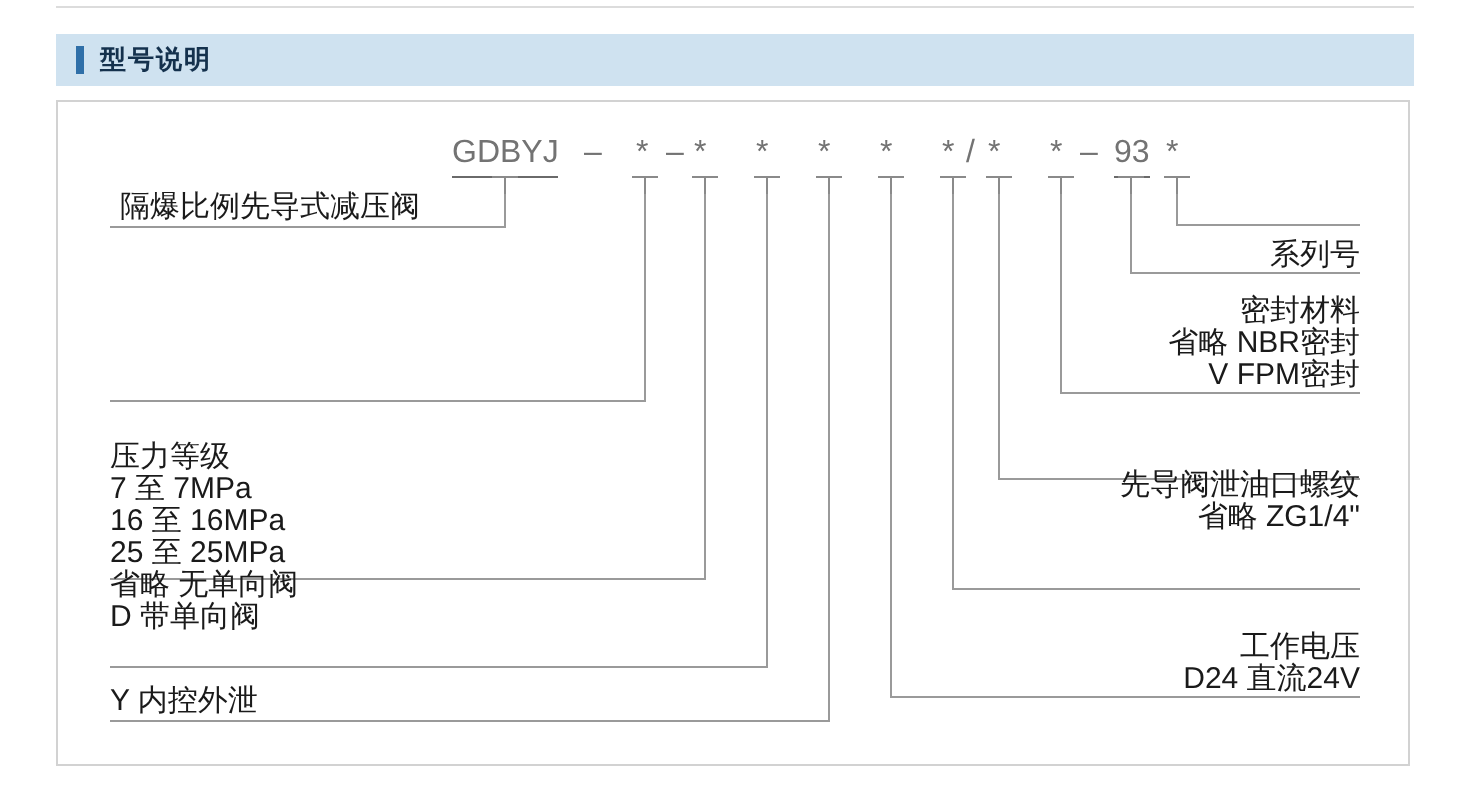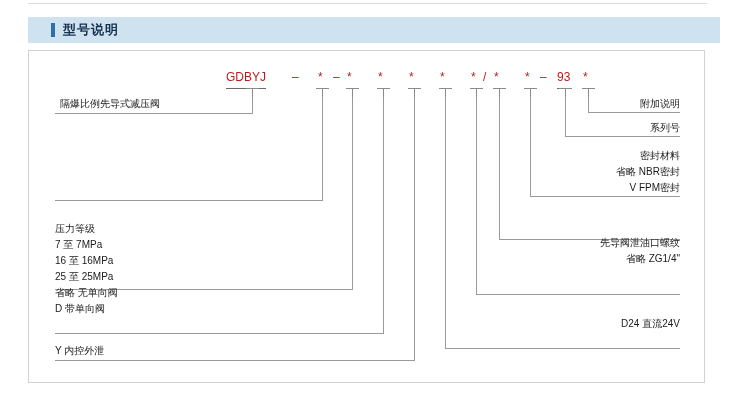--- a/index.html
+++ b/index.html
@@ -12,49 +12,49 @@
   }
   #root{position:relative;width:735px;height:404px;}
 
   
   .top-rule{position:absolute;left:28px;top:3px;width:679px;height:1px;background:#dcdcdc;}
 
   
   .section-bar{
     position:absolute;left:28px;top:17px;width:679px;height:26px;
     background:#cfe2f0;
-    display:flex;align-items:center;padding-left:13px;
+    display:flex;align-items:center;
   }
   .section-bar .accent{width:4px;height:14px;background:#2f6fa8;margin-left:10px;margin-right:8px;}
   .section-bar .title{font-size:13px;font-weight:bold;letter-spacing:1px;color:#14314d;}
 
   
   .card{
     position:absolute;left:28px;top:50px;width:677px;height:333px;
     border:1px solid #d2d2d2;background:#fff;box-sizing:border-box;
   }
 
   
   .code{position:absolute;top:68px;left:0;width:735px;height:22px;}
   .code span{
-    position:absolute;top:0;font-size:12px;line-height:18px;
-    white-space:nowrap;color:#b91c1c;
+    position:absolute;top:0;font-size:16px;line-height:18px;
+    white-space:nowrap;color:#737373;
   }
   .code .ul{border-bottom:1px solid #6a6a6a;padding-bottom:2px;}
 
   
   .tick{position:absolute;width:1px;background:#8a8a8a;}
   .tickcap{position:absolute;height:1px;background:#8a8a8a;}
 
   
   .vl{position:absolute;width:1px;background:#9a9a9a;}
   .hl{position:absolute;height:1px;background:#9a9a9a;}
 
   
-  .lbl{position:absolute;font-size:10px;line-height:16px;white-space:nowrap;color:#1a1a1a;}
+  .lbl{position:absolute;font-size:15px;line-height:16px;white-space:nowrap;color:#1a1a1a;}
   .lbl.r{text-align:right;}
   .row{display:block;white-space:nowrap;}
 </style>
 </head>
 <body>
 
 <div id="root">
 
   <div class="top-rule"></div>
 
@@ -154,37 +154,35 @@
 
   <div class="lbl" style="left:55px;top:285px;">
     <span class="row">省略  无单向阀</span>
     <span class="row">D       带单向阀</span>
   </div>
 
   <div class="lbl" style="left:55px;top:343px;">
     <span class="row">Y       内控外泄</span>
   </div>
 
-  <div class="lbl r" style="left:480px;top:96px;width:200px;">
-    <span class="row">附加说明</span>
-  </div>
 
   <div class="lbl r" style="left:480px;top:120px;width:200px;">
     <span class="row">系列号</span>
   </div>
 
   <div class="lbl r" style="left:480px;top:148px;width:200px;">
     <span class="row">密封材料</span>
     <span class="row">省略   NBR密封</span>
     <span class="row">V      FPM密封</span>
   </div>
 
   <div class="lbl r" style="left:470px;top:207px;width:210px;margin-top:28px;">
     <span class="row">先导阀泄油口螺纹</span>
     <span class="row">省略          ZG1/4"</span>
   </div>
 
 
   <div class="lbl r" style="left:470px;top:316px;width:210px;">
+    <span class="row">工作电压</span>
     <span class="row">D24    直流24V</span>
   </div>
 
 </div>
 
 </body></html>

